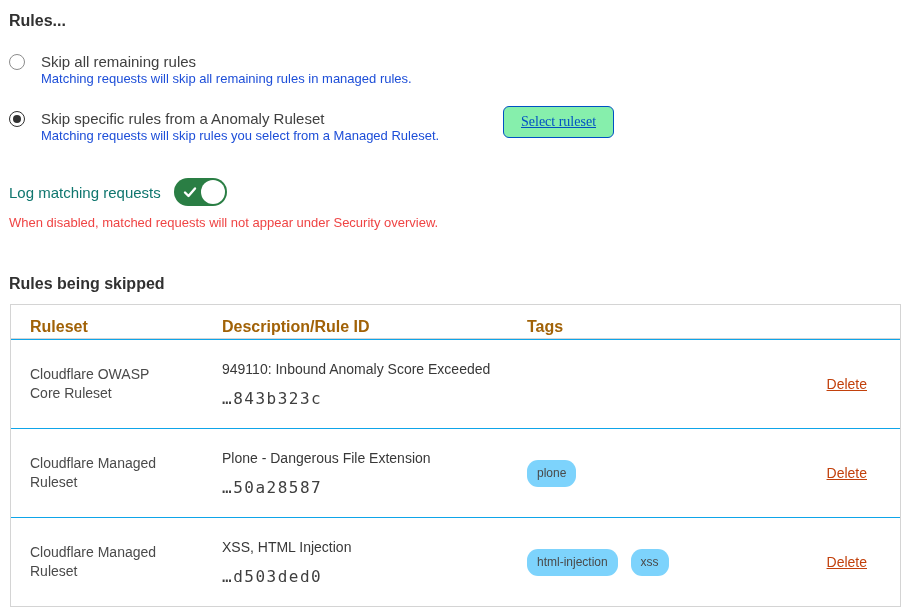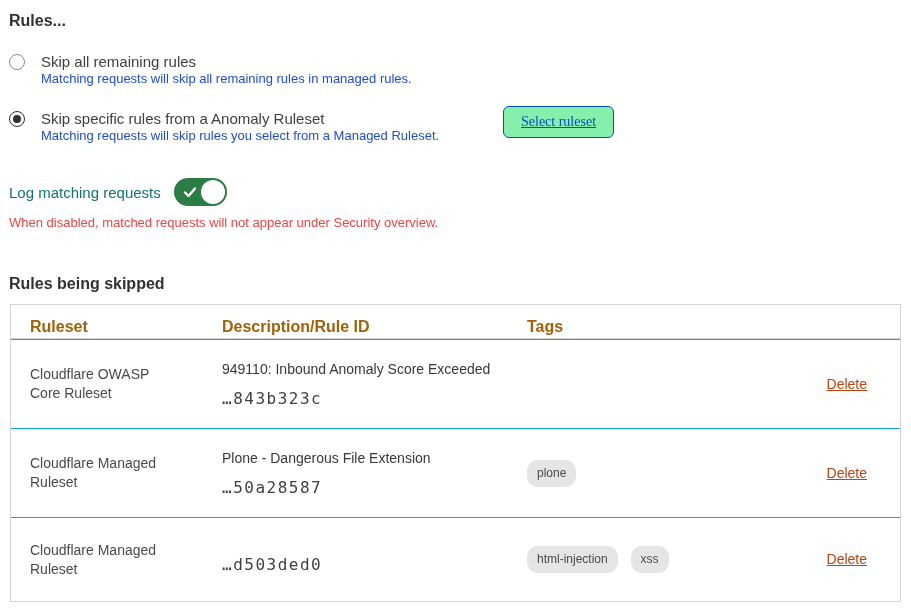--- a/index.html
+++ b/index.html
@@ -112,21 +112,21 @@
   .rule-desc { color: #383838; }
   .rule-id {
     font-family: "DejaVu Sans Mono", monospace;
     font-size: 16px;
     letter-spacing: 1.5px;
     color: #3f3f3f;
     margin-top: 10px;
   }
   .tag-pill {
     display: inline-block;
-    background: #e5e5e5;
+    background: #7dd3fc;
     color: #4a4a4a;
     border-radius: 11px;
     padding: 7px 10px;
     font-size: 12px;
     line-height: 13px;
     margin-right: 9px;
   }
   .td-action { text-align: right; padding-right: 33px; }
   .link-delete {
     color: #c2410c;
@@ -202,20 +202,21 @@
         <span class="tag-pill">plone</span>
       </div>
       <div class="td td-action">
         <span class="link-delete">Delete</span>
       </div>
     </div>
 
     <div class="t-row">
       <div class="td td-ruleset">Cloudflare Managed Ruleset</div>
       <div class="td">
+        <div class="rule-desc">XSS, HTML Injection</div>
         <div class="rule-id">…d503ded0</div>
       </div>
       <div class="td">
         <span class="tag-pill">html-injection</span>
         <span class="tag-pill">xss</span>
       </div>
       <div class="td td-action">
         <span class="link-delete">Delete</span>
       </div>
     </div>

